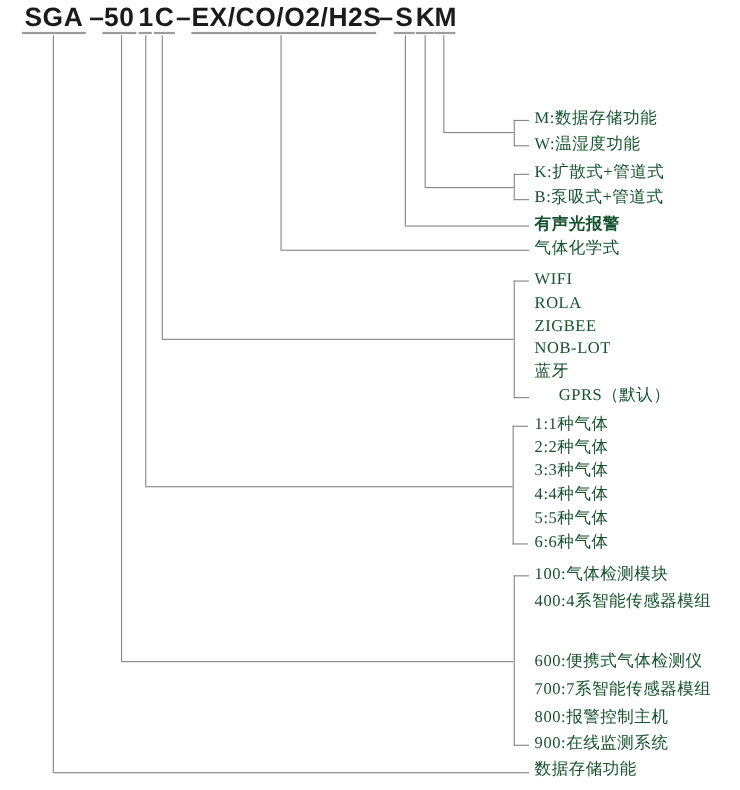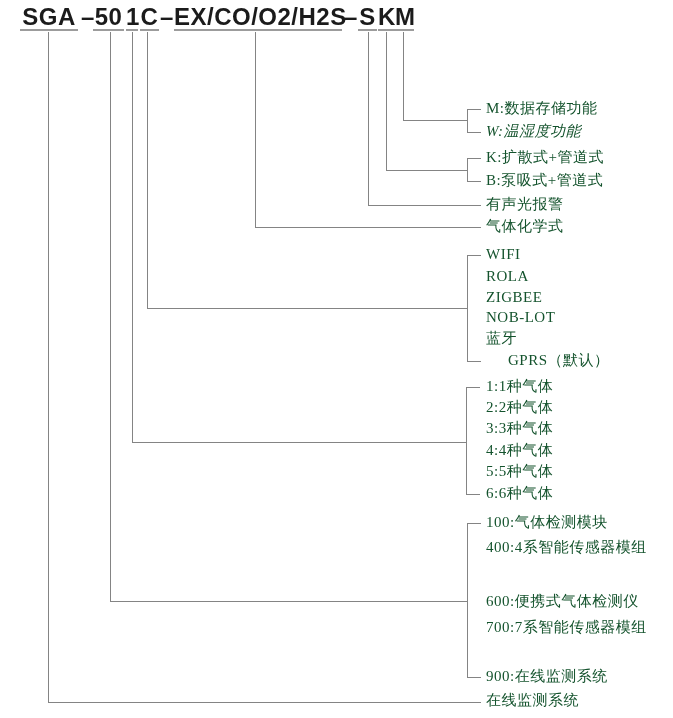--- a/index.html
+++ b/index.html
@@ -82,43 +82,44 @@
 
   <div class="ln v" style="left:466px;top:387px;height:108px;"></div>
   <div class="ln h" style="left:466px;top:387px;width:14px;"></div>
   <div class="ln h" style="left:466px;top:494px;width:14px;"></div>
 
   <div class="ln v" style="left:467px;top:523px;height:155px;"></div>
   <div class="ln h" style="left:467px;top:523px;width:14px;"></div>
   <div class="ln h" style="left:467px;top:677px;width:14px;"></div>
 
   <div class="lbl" style="top:100px;">M:数据存储功能</div>
-  <div class="lbl" style="top:123px;font-style:italic;">W:温湿度功能</div>
+  <div class="lbl" style="top:123px;">W:温湿度功能</div>
 
   <div class="lbl" style="top:172px;">B:泵吸式+管道式</div>
   <div class="lbl" style="top:149px;">K:扩散式+管道式</div>
 
-  <div class="lbl" style="top:196px;">有声光报警</div>
+  <div class="lbl" style="top:196px;font-weight:bold;">有声光报警</div>
   <div class="lbl" style="top:218px;">气体化学式</div>
 
   <div class="lbl" style="top:246px;">WIFI</div>
   <div class="lbl" style="top:268px;">ROLA</div>
   <div class="lbl" style="top:289px;">ZIGBEE</div>
   <div class="lbl" style="top:309px;">NOB-LOT</div>
   <div class="lbl" style="top:330px;">蓝牙</div>
   <div class="lbl" style="top:352px;margin-left:22px;">GPRS（默认）</div>
 
   <div class="lbl" style="top:378px;">1:1种气体</div>
   <div class="lbl" style="top:399px;">2:2种气体</div>
   <div class="lbl" style="top:420px;">3:3种气体</div>
   <div class="lbl" style="top:442px;">4:4种气体</div>
   <div class="lbl" style="top:463px;">5:5种气体</div>
   <div class="lbl" style="top:485px;">6:6种气体</div>
 
   <div class="lbl" style="top:514px;">100:气体检测模块</div>
   <div class="lbl" style="top:539px;">400:4系智能传感器模组</div>
   <div class="lbl" style="top:593px;">600:便携式气体检测仪</div>
   <div class="lbl" style="top:619px;">700:7系智能传感器模组</div>
+  <div class="lbl" style="top:644px;">800:报警控制主机</div>
   <div class="lbl" style="top:668px;">900:在线监测系统</div>
 
-  <div class="lbl" style="top:692px;">在线监测系统</div>
+  <div class="lbl" style="top:692px;">数据存储功能</div>
 
 </div>
 
 </body></html>

